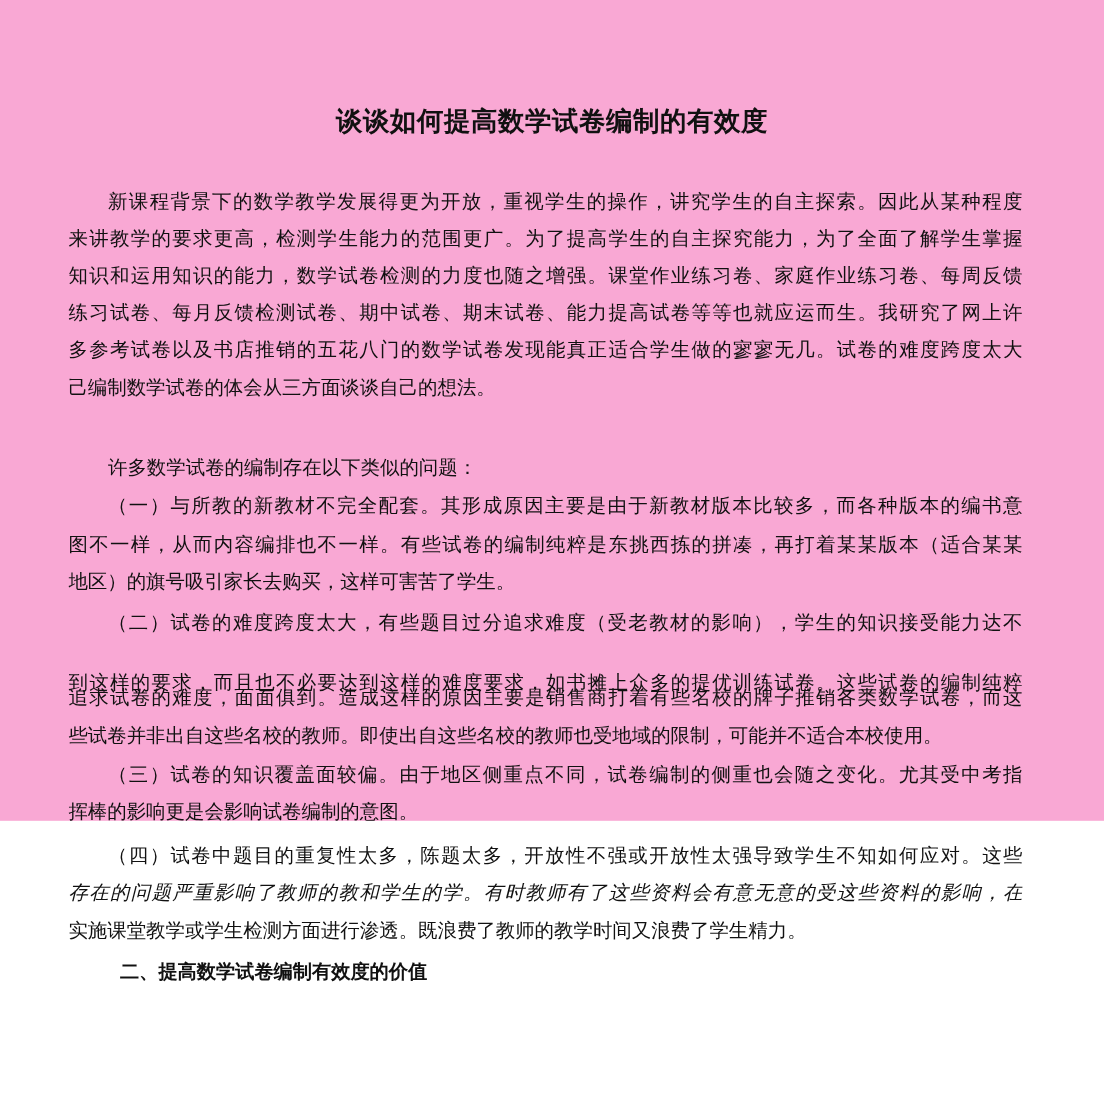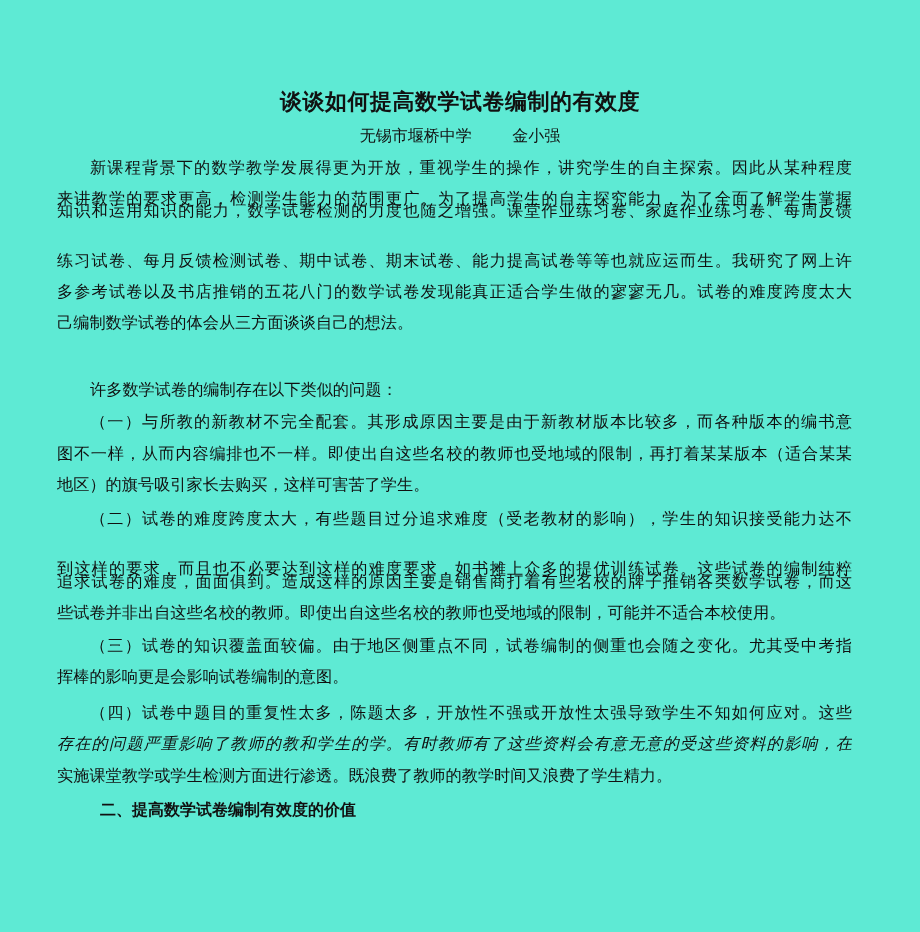--- a/index.html
+++ b/index.html
@@ -1,17 +1,17 @@
 <!DOCTYPE html>
 <html><head>
   <meta charset="utf-8">
   <style>
     html, body { margin: 0; padding: 0; background: #ffffff; }
     body { width: 920px; height: 932px; position: relative; overflow: hidden; color: #111111; }
-    .page { position: absolute; left: 0; top: 0; width: 920px; height: 932px; background: #5eead4; }
+    .page { position: absolute; left: 0; top: 0; width: 920px; height: 684px; background: #f9a8d4; }
     .title {
       position: absolute; left: 0; top: 86px; width: 920px; text-align: center;
       font-family: "DejaVu Sans", "Liberation Sans", sans-serif; font-weight: bold;
       font-size: 22px; line-height: 32px; letter-spacing: 0.5px; color: #111;
     }
     .byline {
       position: absolute; left: 0; top: 123px; width: 920px; text-align: center;
       font-family: "DejaVu Serif", "Liberation Serif", serif; font-size: 16px; line-height: 26px; color: #111;
       white-space: pre;
     }
@@ -28,36 +28,35 @@
       font-family: "DejaVu Sans", "Liberation Sans", sans-serif; font-weight: bold;
       font-size: 16px; line-height: 31px; white-space: nowrap; color: #111;
     }
     .heading.h2 { left: 100px; }
   </style>
 </head>
 <body>
 
 <div class="page">
   <div class="title">谈谈如何提高数学试卷编制的有效度</div>
-  <div class="byline">无锡市堰桥中学        金小强</div>
 
   <div>
     <div class="line indent" style="top:152px;">新课程背景下的数学教学发展得更为开放，重视学生的操作，讲究学生的自主探索。因此从某种程度</div>
     <div class="line" style="top:183px;">来讲教学的要求更高，检测学生能力的范围更广。为了提高学生的自主探究能力，为了全面了解学生掌握</div>
-    <div class="line" style="top:197px;font-family:Liberation Mono, monospace;">知识和运用知识的能力，数学试卷检测的力度也随之增强。课堂作业练习卷、家庭作业练习卷、每周反馈</div>
+    <div class="line" style="top:214px;">知识和运用知识的能力，数学试卷检测的力度也随之增强。课堂作业练习卷、家庭作业练习卷、每周反馈</div>
     <div class="line" style="top:245px;">练习试卷、每月反馈检测试卷、期中试卷、期末试卷、能力提高试卷等等也就应运而生。我研究了网上许</div>
     <div class="line" style="top:276px;">多参考试卷以及书店推销的五花八门的数学试卷发现能真正适合学生做的寥寥无几。试卷的难度跨度太大</div>
     <div class="line last" style="top:307px;">己编制数学试卷的体会从三方面谈谈自己的想法。</div>
   </div>
 
   <div class="line indent last" style="top:374px;">许多数学试卷的编制存在以下类似的问题：</div>
 
   <div>
     <div class="line indent" style="top:406px;">（一）与所教的新教材不完全配套。其形成原因主要是由于新教材版本比较多，而各种版本的编书意</div>
-    <div class="line" style="top:438px;">图不一样，从而内容编排也不一样。即使出自这些名校的教师也受地域的限制，再打着某某版本（适合某某</div>
+    <div class="line" style="top:438px;">图不一样，从而内容编排也不一样。有些试卷的编制纯粹是东挑西拣的拼凑，再打着某某版本（适合某某</div>
     <div class="line last" style="top:469px;">地区）的旗号吸引家长去购买，这样可害苦了学生。</div>
   </div>
 
   <div>
     <div class="line indent" style="top:503px;">（二）试卷的难度跨度太大，有些题目过分追求难度（受老教材的影响），学生的知识接受能力达不</div>
     <div class="line" style="top:522px;margin-top:31px;">到这样的要求，而且也不必要达到这样的难度要求，如书摊上众多的提优训练试卷。这些试卷的编制纯粹</div>
     <div class="line" style="top:566px;">追求试卷的难度，面面俱到。造成这样的原因主要是销售商打着有些名校的牌子推销各类数学试卷，而这</div>
     <div class="line last" style="top:597px;">些试卷并非出自这些名校的教师。即使出自这些名校的教师也受地域的限制，可能并不适合本校使用。</div>
   </div>
 

